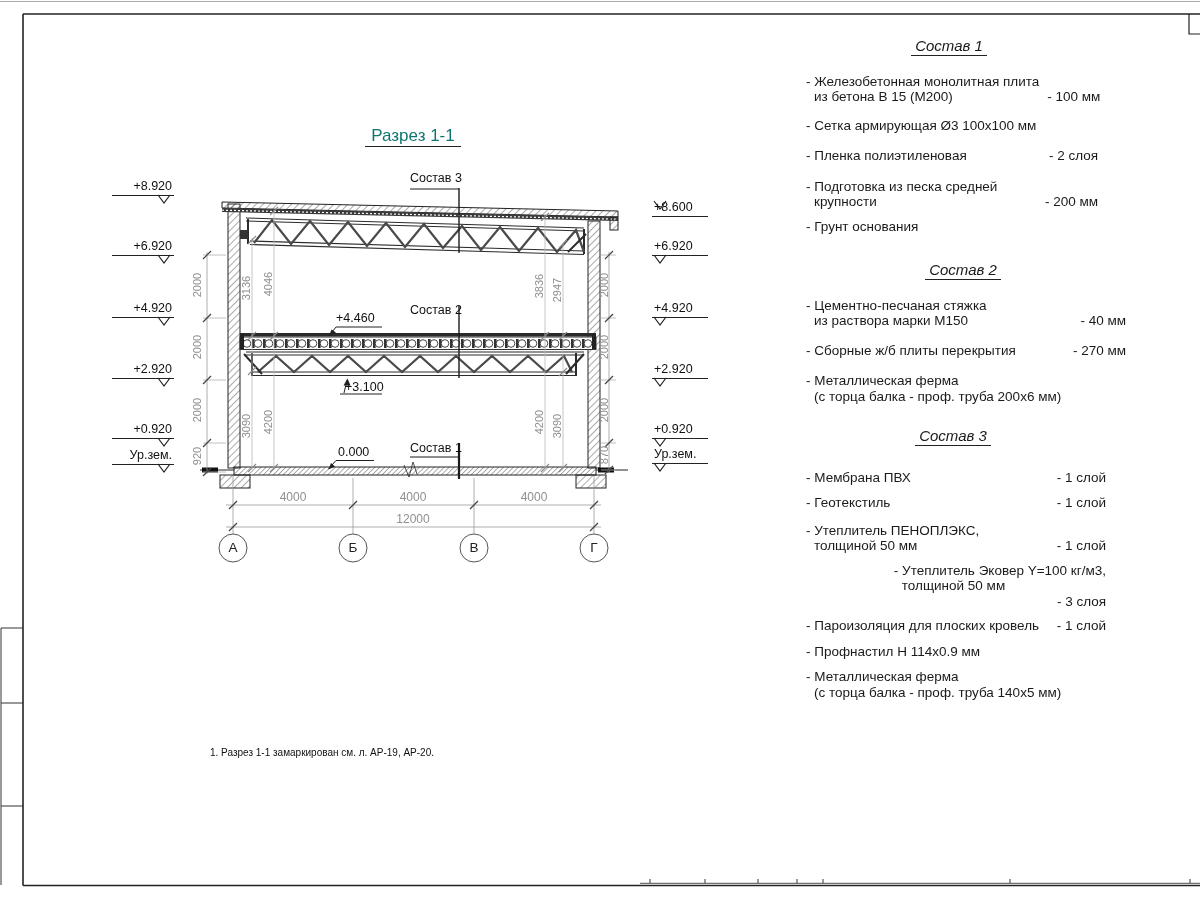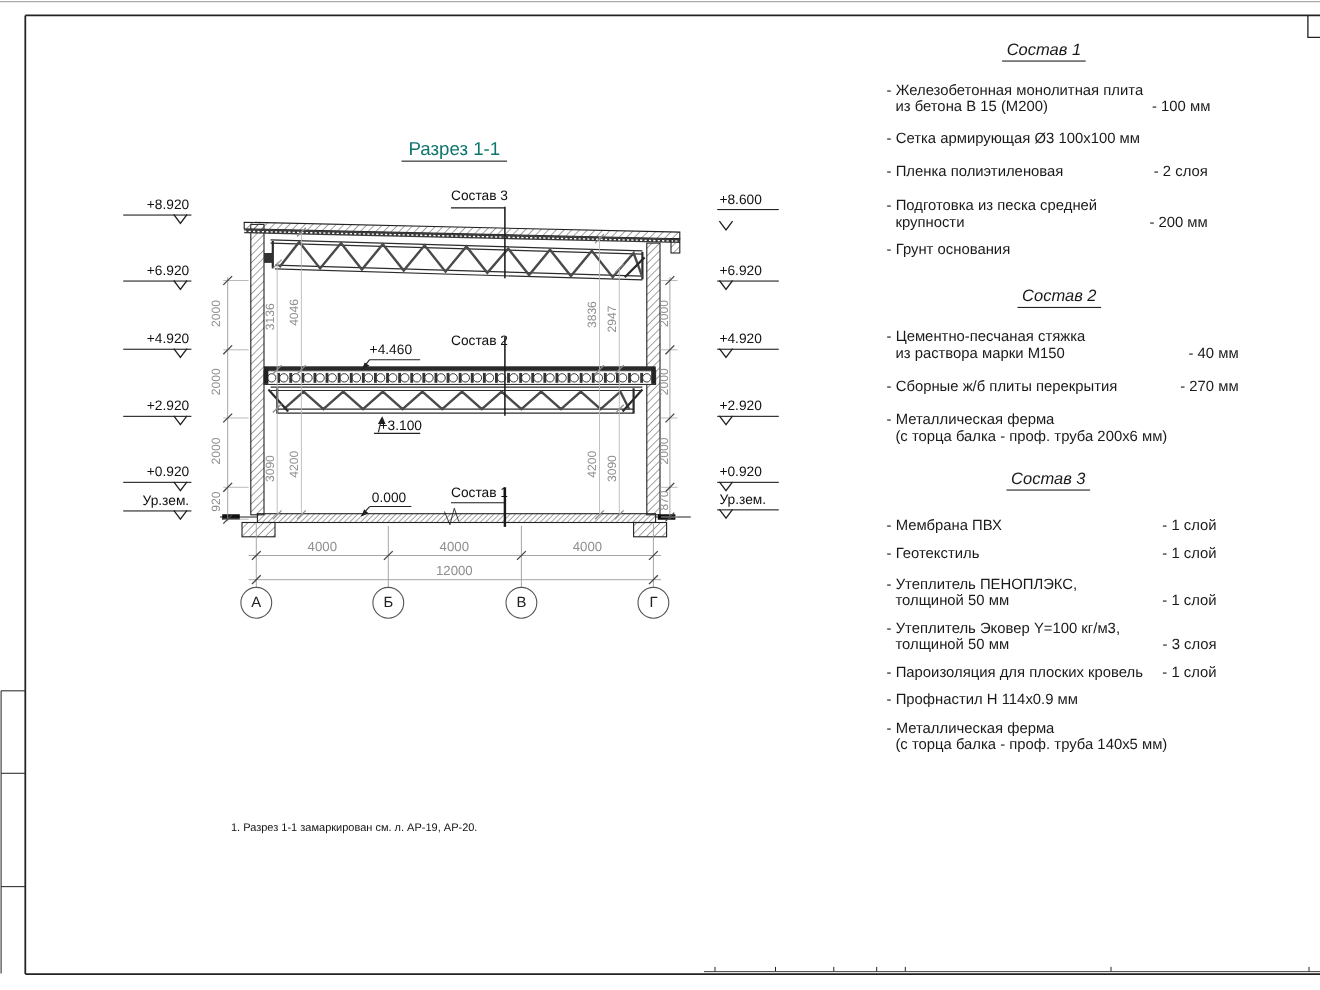--- a/index.html
+++ b/index.html
@@ -308,21 +308,21 @@
     <span>Разрез 1-1</span>
   </div>
 
   <div class="elev elevL" style="left:112px;top:179px;">+8.920</div>
   <div class="elev elevL" style="left:112px;top:239px;">+6.920</div>
   <div class="elev elevL" style="left:112px;top:301px;">+4.920</div>
   <div class="elev elevL" style="left:112px;top:362px;">+2.920</div>
   <div class="elev elevL" style="left:112px;top:422px;">+0.920</div>
   <div class="elev elevL" style="left:112px;top:448px;">Ур.зем.</div>
 
-  <div class="elev elevR" style="left:652px;top:174px;">+8.600</div>
+  <div class="elev elevR" style="left:652px;top:200px;">+8.600</div>
   <div class="elev elevR" style="left:652px;top:239px;">+6.920</div>
   <div class="elev elevR" style="left:652px;top:301px;">+4.920</div>
   <div class="elev elevR" style="left:652px;top:362px;">+2.920</div>
   <div class="elev elevR" style="left:652px;top:422px;">+0.920</div>
   <div class="elev elevR" style="left:652px;top:447px;">Ур.зем.</div>
 
   <div class="dimtext vdim" style="left:167px;top:279px;">2000</div>
   <div class="dimtext vdim" style="left:167px;top:341px;">2000</div>
   <div class="dimtext vdim" style="left:167px;top:404px;">2000</div>
   <div class="dimtext vdim" style="left:167px;top:450px;">920</div>
@@ -402,21 +402,21 @@
       <div class="spec-value">- 1 слой</div>
     </div>
     <div class="spec-item" style="margin-bottom:12px;gap:15px;">
       <div class="spec-text"><span>- Геотекстиль</span></div>
       <div class="spec-value">- 1 слой</div>
     </div>
     <div class="spec-item" style="margin-bottom:9px;">
       <div class="spec-text"><span>- Утеплитель ПЕНОПЛЭКС,</span><br><span class="spec-l2">толщиной 50 мм</span></div>
       <div class="spec-value">- 1 слой</div>
     </div>
-    <div class="spec-item" style="margin-bottom:9px;">
+    <div class="spec-item" style="margin-bottom:9px;flex-direction:column;">
       <div class="spec-text"><span>- Утеплитель Эковер Y=100 кг/м3,</span><br><span class="spec-l2">толщиной 50 мм</span></div>
       <div class="spec-value">- 3 слоя</div>
     </div>
     <div class="spec-item" style="margin-bottom:10px;">
       <div class="spec-text"><span>- Пароизоляция для плоских кровель</span></div>
       <div class="spec-value">- 1 слой</div>
     </div>
     <div class="spec-item" style="margin-bottom:10px;">
       <div class="spec-text"><span>- Профнастил Н 114х0.9 мм</span></div>
     </div>

